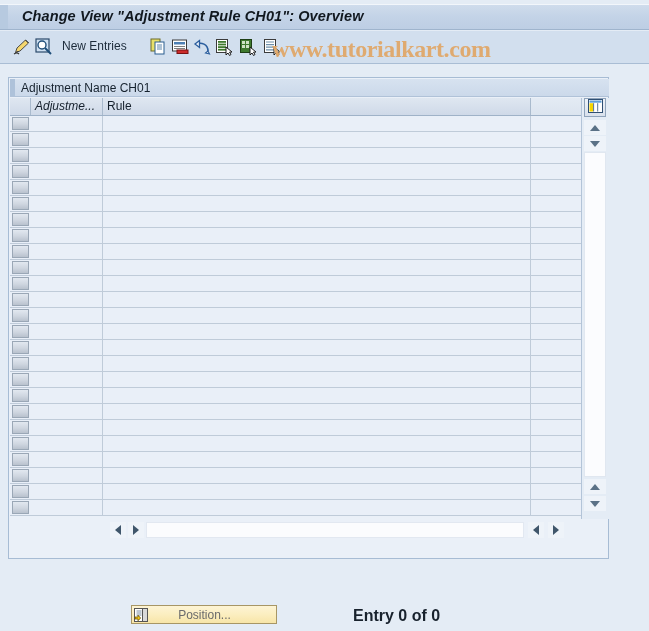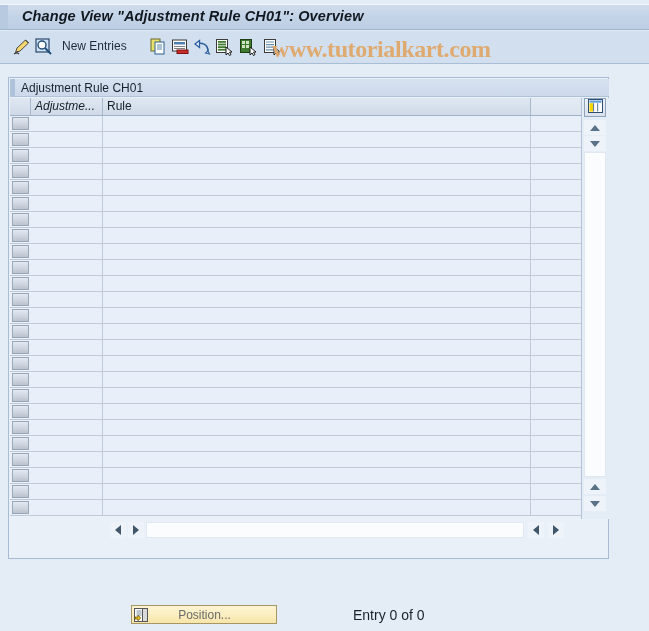--- a/index.html
+++ b/index.html
@@ -283,23 +283,24 @@
     flex: 1 1 auto;
     text-align: center;
     font-size: 12px;
     color: #6b6b6b;
     white-space: nowrap;
     padding-right: 16px;
   }
   .entry-count {
     position: absolute;
     left: 353px; top: 607px;
-    font-size: 14px;
+    font-size: 16px;
     color: #18222d;
     white-space: nowrap;
+    font-weight: bold;
   }
 </style>
 </head>
 <body>
 
 <div class="titlebar">
   <div class="tl-accent"></div>
   <div class="tl-text">Change View "Adjustment Rule CH01": Overview</div>
 </div>
 
@@ -392,21 +393,21 @@
     </span>
   </div>
 </div>
 
 <div class="watermark">www.tutorialkart.com</div>
 
 <div class="panel">
 
   <div class="panel-header">
     <div class="ph-bar"></div>
-    <div class="ph-text">Adjustment Rule CH01</div>
+    <div class="ph-text">Adjustment Name CH01</div>
   </div>
 
   <div class="col-header">
     <div class="ch-cell ch-corner"></div>
     <div class="ch-cell ch-adj">Adjustme...</div>
     <div class="ch-cell ch-name">Rule</div>
     <div class="ch-cell ch-rest"></div>
   </div>
 
   <div class="grid" id="grid-body">

